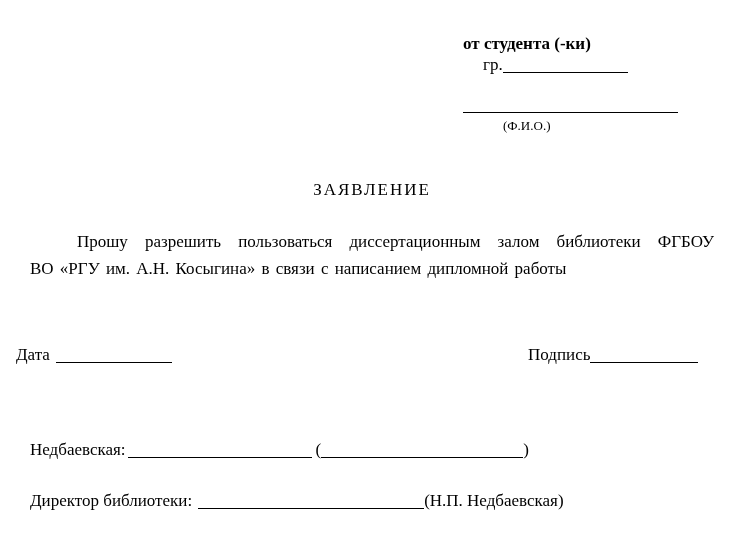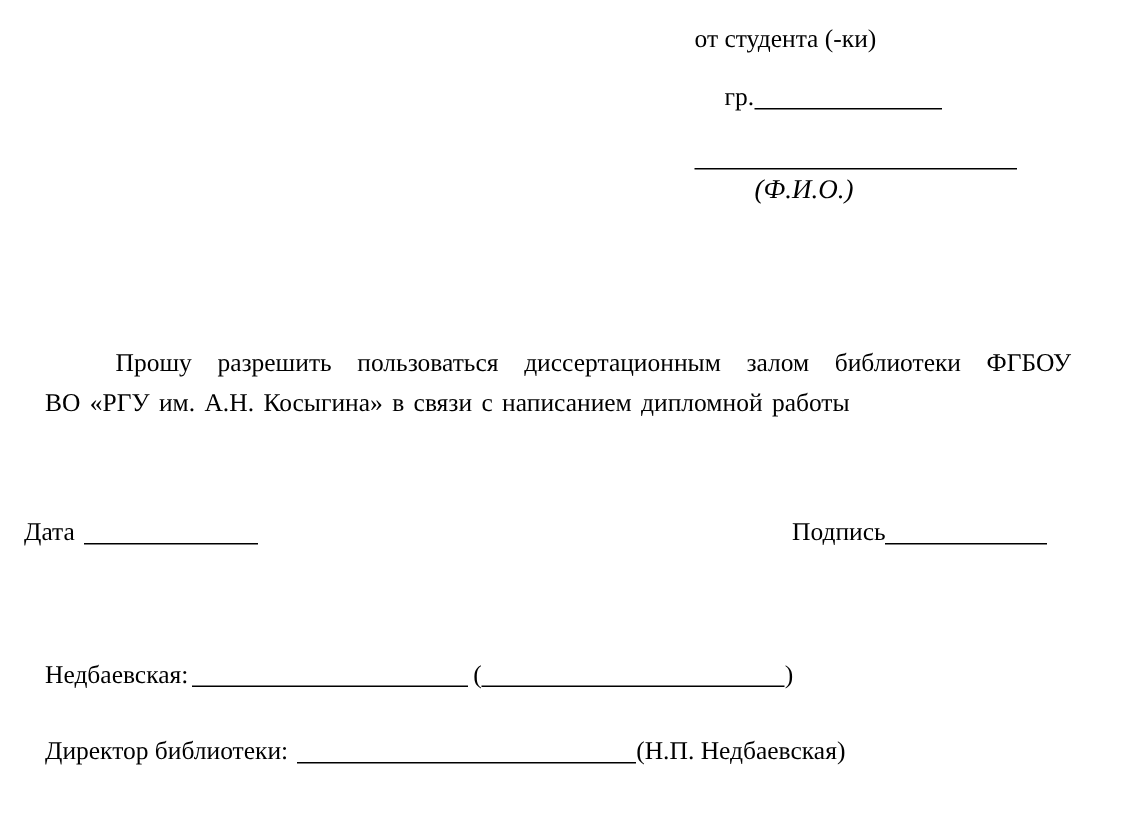--- a/index.html
+++ b/index.html
@@ -38,22 +38,21 @@
     position: absolute;
     left: 463px;
     top: 96px;
     width: 215px;
     height: 16px;
     border-bottom: 1.6px solid #000;
   }
   .fio-caption {
     left: 503px;
     top: 116px;
-    font-size: 18px;
-    font-style: italic;
+    font-size: 13px;
   }
   .doc-title {
     left: 30px;
     top: 180px;
     width: 684px;
     text-align: center;
     letter-spacing: 2px;
   }
   .body-line1 {
     left: 30px;
@@ -69,30 +68,31 @@
 
   .gap6 { margin-left: 6px; }
   .gap4 { margin-left: 4px; }
   .gap2 { margin-left: 2px; }
 </style>
 </head>
 <body>
 
 <div class="page">
 
-  <div class="abs" style="left:463px; top:16px;">от студента (-ки)</div>
+  <div class="abs" style="left:463px; top:34px;font-weight:bold;">от студента (-ки)</div>
 
   <div class="abs" style="left:463px; top:55px;margin-left:20px;">
     <span>гр.</span><span class="blank w125"></span>
   </div>
 
   <div class="fio-line"></div>
 
   <div class="abs fio-caption">(Ф.И.О.)</div>
 
+  <div class="abs doc-title">ЗАЯВЛЕНИЕ</div>
 
   <div class="abs body-line1">Прошу разрешить пользоваться диссертационным залом библиотеки ФГБОУ</div>
   <div class="abs body-line2">ВО «РГУ им. А.Н. Косыгина» в связи с написанием дипломной работы</div>
 
   <div class="abs" style="left:16px; top:345px;">
     <span>Дата</span><span class="blank w116 gap6"></span>
   </div>
 
   <div class="abs" style="left:528px; top:345px;">
     <span>Подпись</span><span class="blank w108"></span>

